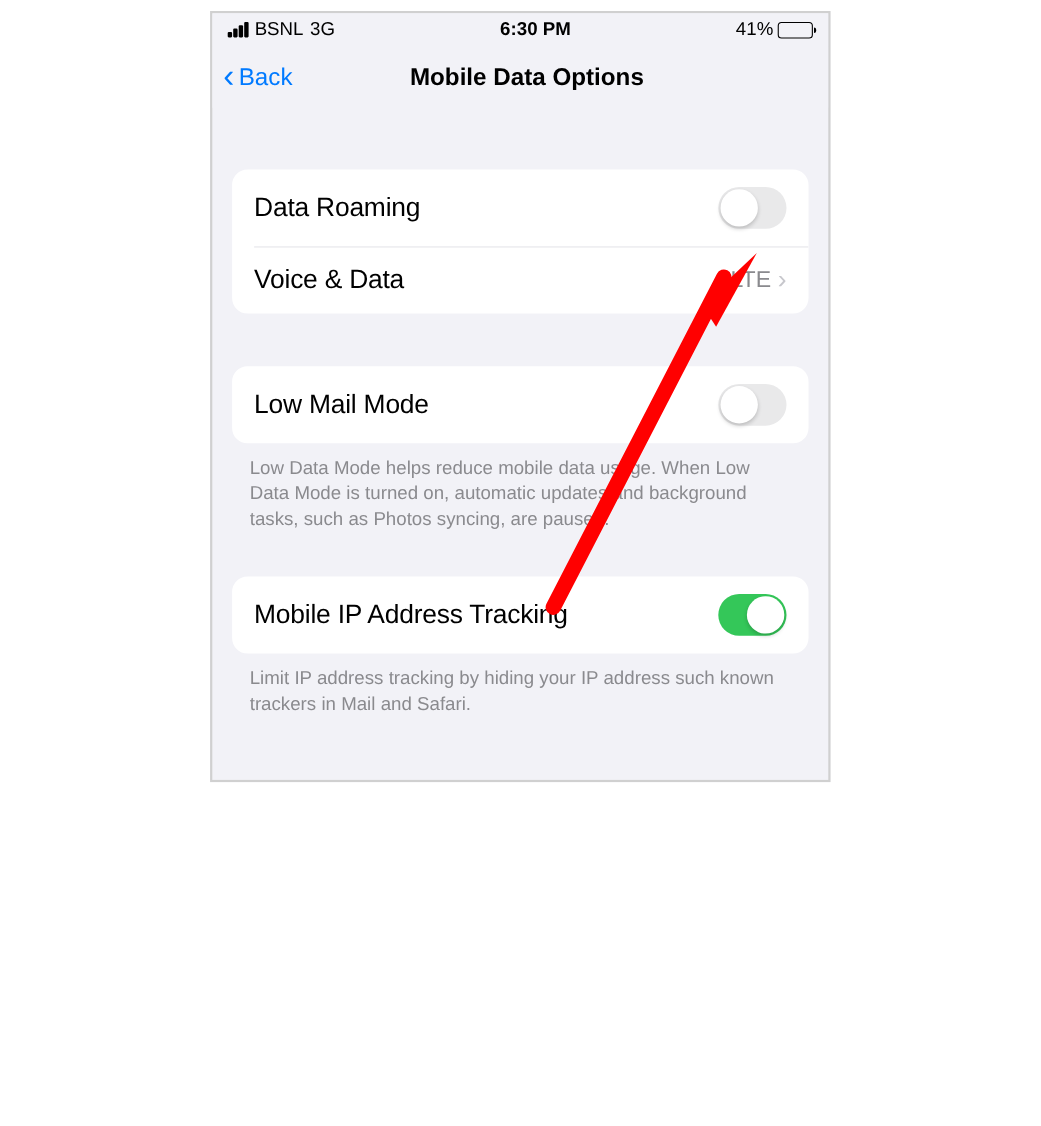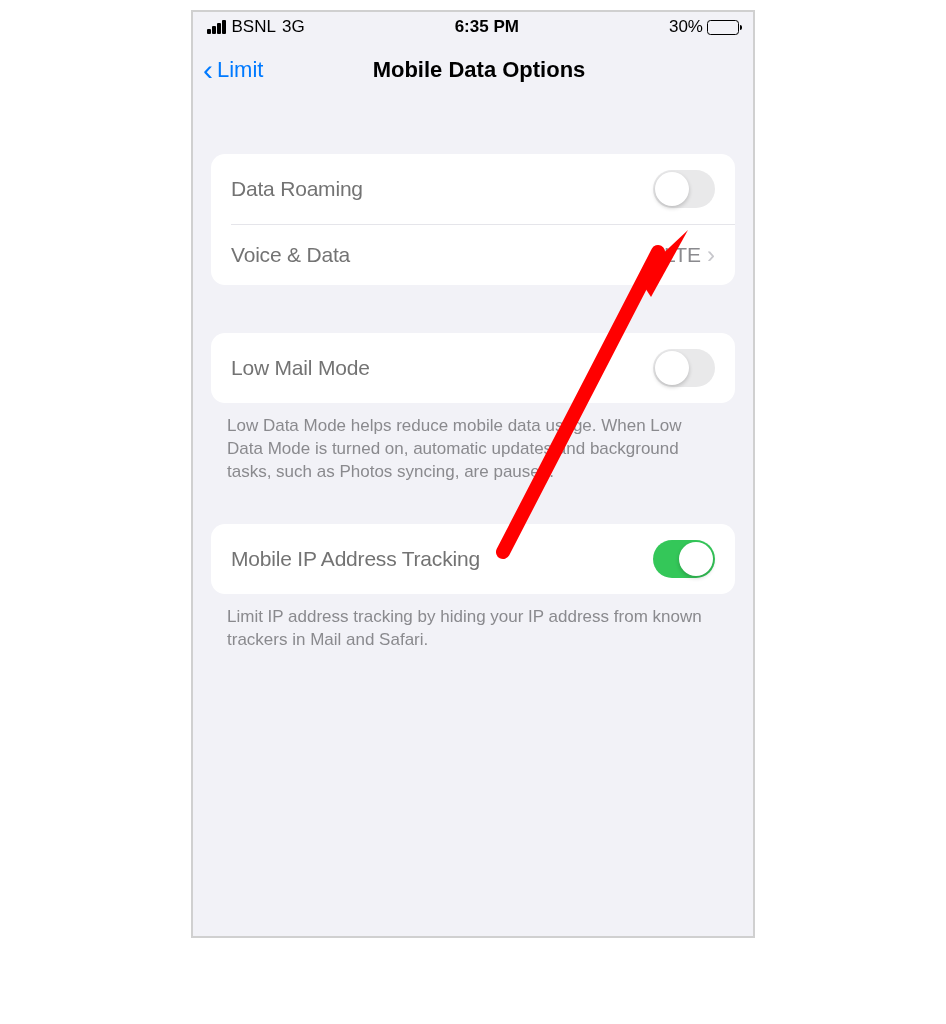--- a/index.html
+++ b/index.html
@@ -8,21 +8,21 @@
       background: #fff;
       width: 946px;
       height: 1024px;
       display: flex;
       align-items: flex-start;
       justify-content: center;
       padding-top: 10px;
     }
     .phone-frame {
       width: 564px;
-      height: 928px;
+      height: 701px;
       border: 2px solid #d0d0d0;
       background: #f2f2f7;
       overflow: hidden;
       position: relative;
     }
     .status-bar {
       height: 30px;
       background: #f2f2f7;
       display: flex;
       align-items: center;
@@ -51,21 +51,21 @@
     }
     .back-btn { display: flex; align-items: center; gap: 4px; color: #007aff; font-size: 22px; cursor: pointer; z-index: 2;}
     .chevron-left { font-size: 30px; font-weight: 400; line-height: 1; }
     .nav-title { position: absolute; left: 12px; right: 0; text-align: center; font-size: 22px; font-weight: 600; color: #000; }
     .content { padding: 0; margin-top: 56px; }
     .group { margin: 0 18px 0 18px; background: #fff; border-radius: 14px; overflow: hidden; }
     .row {
       display: flex; align-items: center; justify-content: space-between;
       padding: 16px 20px; min-height: 60px;
     }
-    .row-label { font-size: 21px; color: #737373; letter-spacing: -0.2px; }
+    .row-label { font-size: 24px; color: #000000; letter-spacing: -0.2px; }
     .row-value { font-size: 21px; color: #8a8a8e; display: flex; align-items: center; gap: 6px; }
     .chevron-right { color: #c7c7cc; font-size: 24px; font-weight: 400; }
     .toggle { width: 62px; height: 38px; border-radius: 19px; position: relative; }
     .toggle-off { background: #e9e9ea; }
     .toggle-on { background: #34c759; }
     .knob { width: 34px; height: 34px; background: #fff; border-radius: 50%; position: absolute; top: 2px; box-shadow: 0 2px 4px rgba(0,0,0,0.2); }
     .toggle-off .knob { left: 2px; }
     .toggle-on .knob { right: 2px; }
     .footer-text { font-size: 17px; color: #8a8a8e; padding: 12px 34px 0 34px; line-height: 1.35; }
     .group-gap { height: 48px; }
@@ -82,31 +82,31 @@
     <div class="status-left">
       <span class="signal-icon">
         <span class="signal-bar"></span>
           <span class="signal-bar"></span>
           <span class="signal-bar"></span>
           <span class="signal-bar"></span>
       </span>
       <span>BSNL</span>
       <span>3G</span>
     </div>
-    <div style="font-weight:600;">6:35 PM</div>
+    <div style="font-weight:600;">6:30 PM</div>
     <div class="status-right">
-      <span>30%</span>
+      <span>41%</span>
       <span class="battery-icon"><span class="battery-fill"></span></span>
     </div>
   </div>
 
   <div class="nav-bar">
     <div class="back-btn">
       <span class="chevron-left">‹</span>
-      <span>Limit</span>
+      <span>Back</span>
     </div>
     <div class="nav-title">Mobile Data Options</div>
   </div>
 
   <div class="content">
 
     <div class="group">
       <div class="row">
         <span class="row-label">Data Roaming</span>
         <span class="toggle toggle-off">
@@ -138,21 +138,21 @@
     <div class="group-gap-sm"></div>
 
     <div class="group">
       <div class="row">
         <span class="row-label">Mobile IP Address Tracking</span>
         <span class="toggle toggle-on">
             <span class="knob"></span>
           </span>
       </div>
     </div>
-    <div class="footer-text">Limit IP address tracking by hiding your IP address from known trackers in Mail and Safari.</div>
+    <div class="footer-text">Limit IP address tracking by hiding your IP address such known trackers in Mail and Safari.</div>
 
   </div>
 
   <svg class="annot-arrow" style="left:280px; top:210px;" width="220" height="340" viewBox="0 0 220 340">
     <defs>
       <marker id="arrowhead" markerWidth="12" markerHeight="12" refX="6" refY="6" orient="auto">
         <path d="M0,0 L12,6 L0,12 L3,6 Z" fill="#ff0000"></path>
       </marker>
     </defs>
     <line x1="30" y1="330" x2="185" y2="30" stroke="#ff0000" stroke-width="14" stroke-linecap="round"></line>

